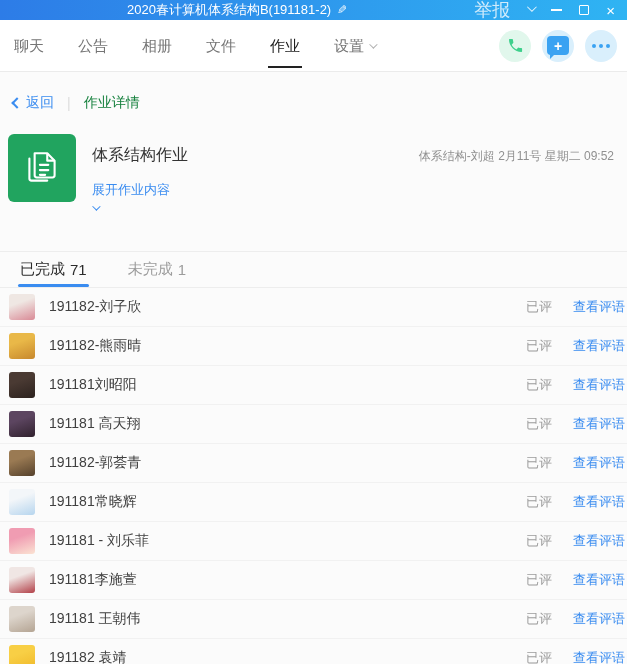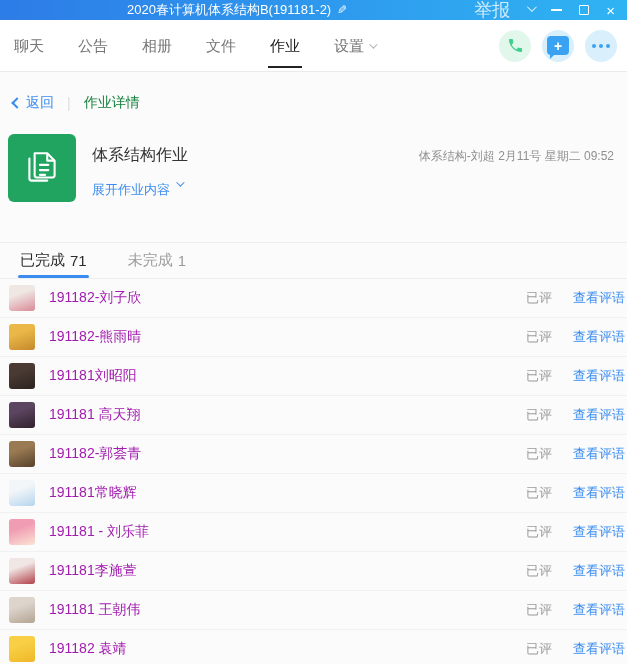--- a/index.html
+++ b/index.html
@@ -45,33 +45,33 @@
   .breadcrumb { margin-top:20px; padding:0 13px; display:flex; align-items:center; font-size:14px; height:22px; }
   .back-link { color:var(--accent,#3a8cf0); display:flex; align-items:center; gap:4px; cursor:pointer; }
   .chev-left { width:8px; height:8px; border-left:2px solid var(--accent,#3a8cf0); border-bottom:2px solid var(--accent,#3a8cf0); transform:rotate(45deg); display:inline-block; margin-right:1px; }
   .bc-divider { color:#dcdcdc; margin:0 13px; font-size:14px; }
   .bc-title { color:#15803d; }
   
   .card { margin:20px 8px 0 8px; display:flex; align-items:flex-start; }
   .hw-icon { width:68px; height:68px; border-radius:6px; background:var(--green,#21a45f); display:flex; align-items:center; justify-content:center; flex:none; }
   .hw-text { margin-left:16px; }
   .hw-title { font-size:16px; color:#333; margin-top:11px; }
-  .hw-expand { margin-top:15px; font-size:13px; color:var(--accent,#3a8cf0); display:flex; align-items:flex-start; gap:6px; cursor:pointer; }
+  .hw-expand { margin-top:15px; font-size:13px; color:var(--accent,#3a8cf0); display:flex; align-items:flex-start; gap:6px; cursor:pointer;flex-direction:column; }
   .hw-expand .chev { border-color:var(--accent,#3a8cf0); width:6px; height:6px; transform:rotate(45deg) translateY(-2px); }
   .hw-meta { margin-left:auto; margin-top:14px; font-size:12px; color:#909090; padding-right:5px; white-space:nowrap; }
   
   .status-tabs { margin-top:40px; border-top:1px solid #ededed; border-bottom:1px solid #ededed; height:37px; display:flex; align-items:stretch; padding:0 18px; font-size:15px; background:#fbfbfb; }
   .stab { display:flex; align-items:center; gap:5px; position:relative; padding:0 2px; cursor:pointer; }
   .stab.active { color:#2b2b2b; }
   .stab.active::after { content:""; position:absolute; left:0; right:0; bottom:0; height:3px; border-radius:2px; background:var(--accent,#3a8cf0); }
   .stab.inactive { color:#9c9c9c; margin-left:37px; }
   
   .row { height:39px; display:flex; align-items:center; padding:0 2px 0 9px; border-bottom:1px solid #f1f1f1; background:#fbfbfb; }
   .avatar { width:26px; height:26px; border-radius:3px; margin-right:14px; flex:none; background:#ddd; }
-  .row-name { flex:1; font-size:14px; color:#a21caf; white-space:nowrap; overflow:hidden; }
+  .row-name { flex:1; font-size:14px; color:#404040; white-space:nowrap; overflow:hidden; }
   .row-status { font-size:13px; color:#9c9c9c; margin-right:21px; }
   .row-action { font-size:13px; color:var(--accent,#3a8cf0); cursor:pointer; white-space:nowrap; }
 </style>
 </head>
 <body>
 
 <div class="titlebar">
   <div class="tb-title">
     <span>2020春计算机体系结构B(191181-2)</span>
     <span class="pencil">✎</span>

